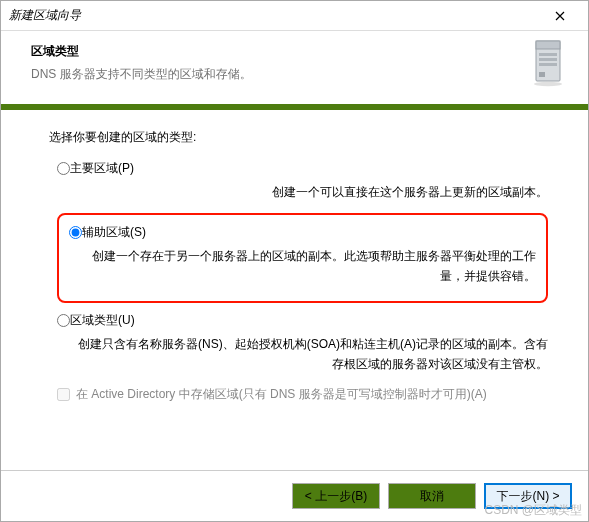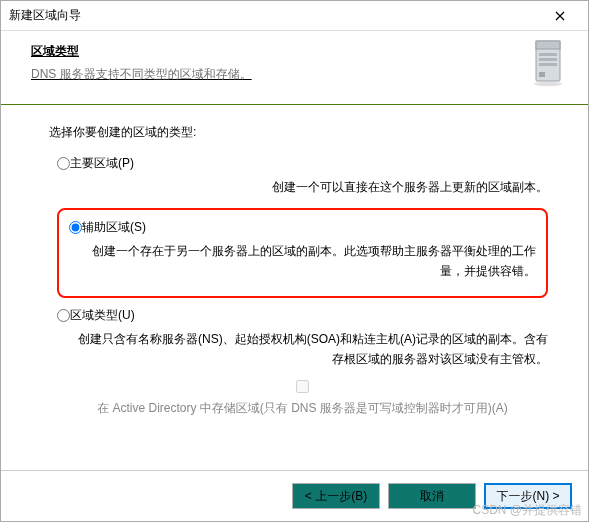--- a/index.html
+++ b/index.html
@@ -1,42 +1,42 @@
 <!DOCTYPE html>
 <html><head>
 <meta charset="utf-8">
 <style>
 * { box-sizing: border-box; margin: 0; padding: 0; }
 body { font-family: "Microsoft YaHei", SimSun, sans-serif; font-size: 12px; color: #000; background: #f0f0f0; }
 .window { width: 589px; height: 522px; background: #fff; position: relative; display: flex; flex-direction: column; border: 1px solid #aaa; }
-.titlebar { height: 30px; display: flex; align-items: center; padding: 0 8px; border-bottom: 1px solid #ddd; }
+.titlebar { height: 30px; display: flex; align-items: center; padding: 0 8px; border-bottom: 1px solid #ddd; font-style: italic; }
 .titlebar-title { flex: 1; font-size: 12px; }
 .close-btn { width: 40px; height: 28px; display: flex; align-items: center; justify-content: center; cursor: pointer; font-size: 14px; }
 
-.header-section { padding: 12px 20px 14px 30px; display: flex; border-bottom: 1px solid #4d7c0f; position: relative; min-height: 72px; text-decoration: underline; }
+.header-section { padding: 12px 20px 14px 30px; display: flex; border-bottom: 6px solid #4d7c0f; position: relative; min-height: 72px; }
 .header-text { flex: 1; }
 .header-title { font-weight: bold; font-size: 12px; margin-bottom: 6px; }
 .header-subtitle { font-size: 12px; margin-left: 0; color: #737373; }
 .header-icon { margin-left: 10px; margin-top: -4px; }
 
 .content { flex: 1; padding: 18px 40px 10px 48px; line-height: 1.6; }
 .prompt-label { margin-bottom: 12px; }
 .radio-group { margin-left: 8px; }
 .radio-option { margin-bottom: 6px; }
 .radio-row { display: flex; align-items: center; }
 .radio-row input[type=radio] { margin: 0; }
 .radio-desc { margin: 4px 0 10px 20px; font-size: 12px; line-height: 1.7; text-align: right; }
 
 .highlight-box { border: 2px solid #ff1500; border-radius: 8px; padding: 8px 10px 4px 10px; margin-bottom: 8px; }
 
-.checkbox-row { display: flex; align-items: center; gap: 6px; margin-top: 10px; margin-left: 8px; color: #888; flex-direction: column; }
+.checkbox-row { display: flex; align-items: center; gap: 6px; margin-top: 10px; margin-left: 8px; color: #888; }
 .checkbox-row input[type=checkbox] { margin: 0; }
 
 .footer { border-top: 1px solid #ccc; padding: 12px 16px; display: flex; justify-content: flex-end; gap: 8px; }
-.btn { min-width: 88px; height: 26px; font-size: 12px; font-family: inherit; background: #0f766e; border: 1px solid #adadad; cursor: pointer; padding: 0 10px; }
+.btn { min-width: 88px; height: 26px; font-size: 12px; font-family: inherit; background: #4d7c0f; border: 1px solid #adadad; cursor: pointer; padding: 0 10px; }
 .btn.primary { border: 2px solid #0078d7; background: #e5f1fb; }
 
 .watermark { position: absolute; bottom: 2px; right: 6px; font-size: 12px; color: #bbb; pointer-events: none; }
 </style>
 </head>
 <body>
 
 <div class="window">
 
   <div class="titlebar">
@@ -104,14 +104,14 @@
       <span>在 Active Directory 中存储区域(只有 DNS 服务器是可写域控制器时才可用)(A)</span>
     </label>
   </div>
 
   <div class="footer">
     <button class="btn">&lt; 上一步(B)</button>
     <button class="btn">取消</button>
     <button class="btn primary">下一步(N) &gt;</button>
   </div>
 
-  <div class="watermark">CSDN @并提供容错</div>
+  <div class="watermark">CSDN @区域类型</div>
 </div>
 
 </body></html>

